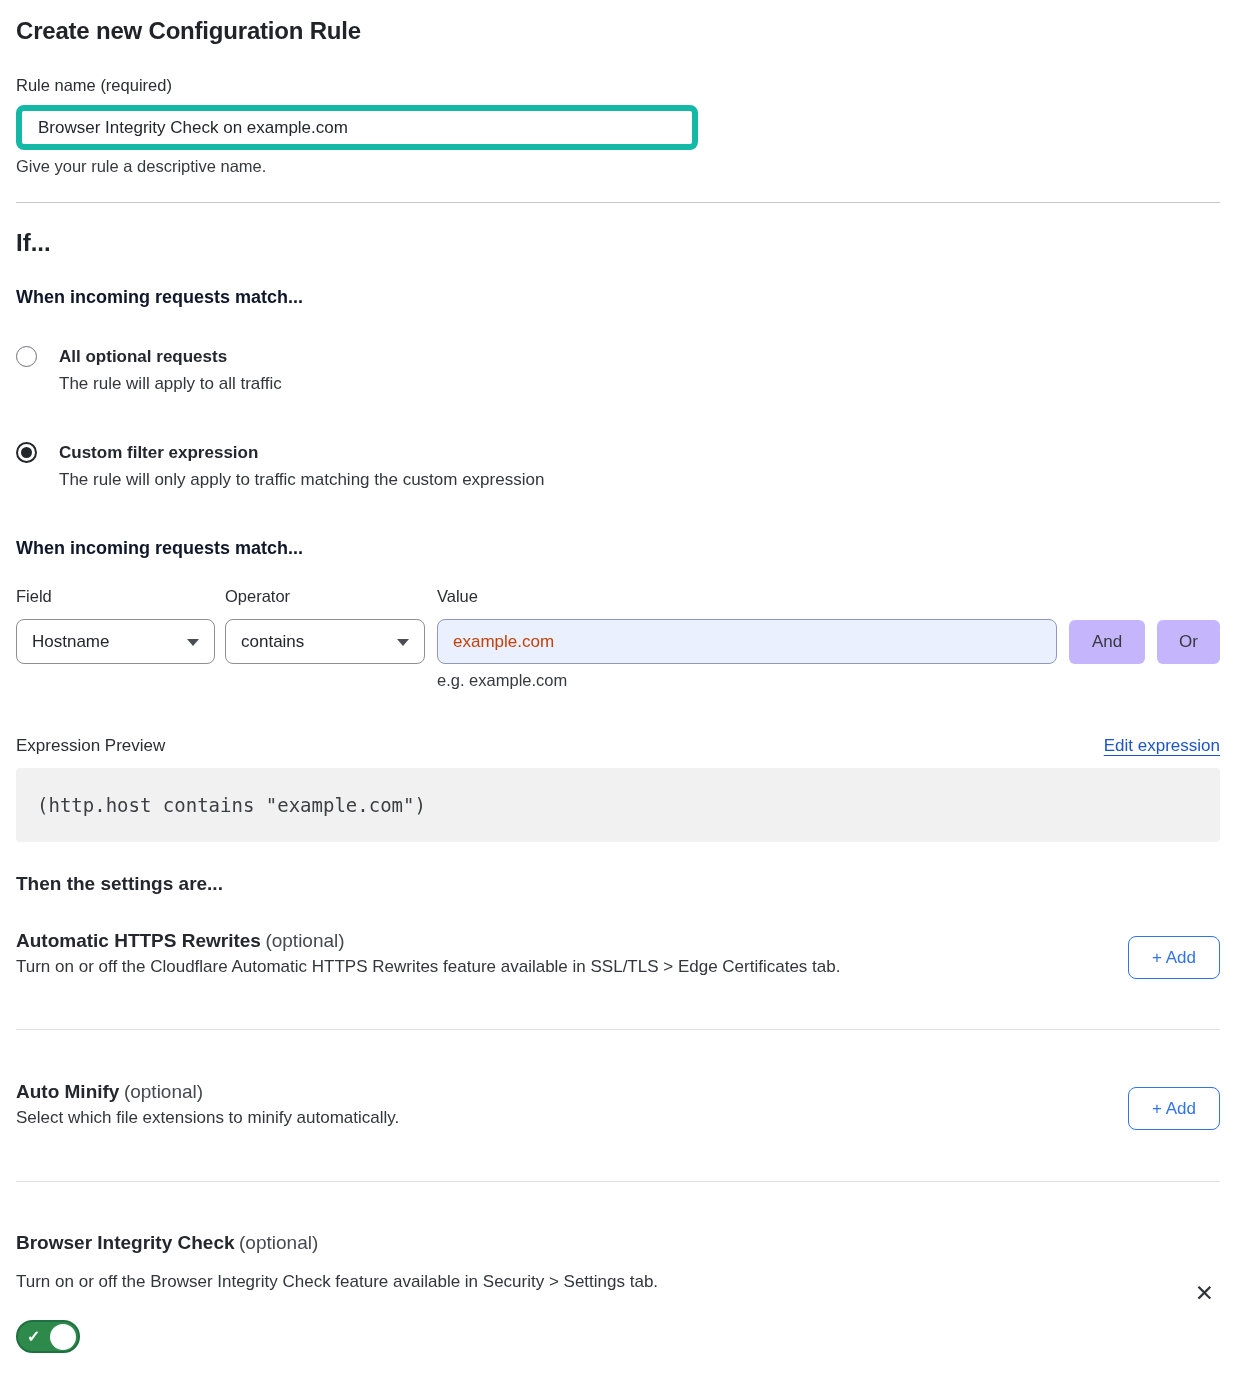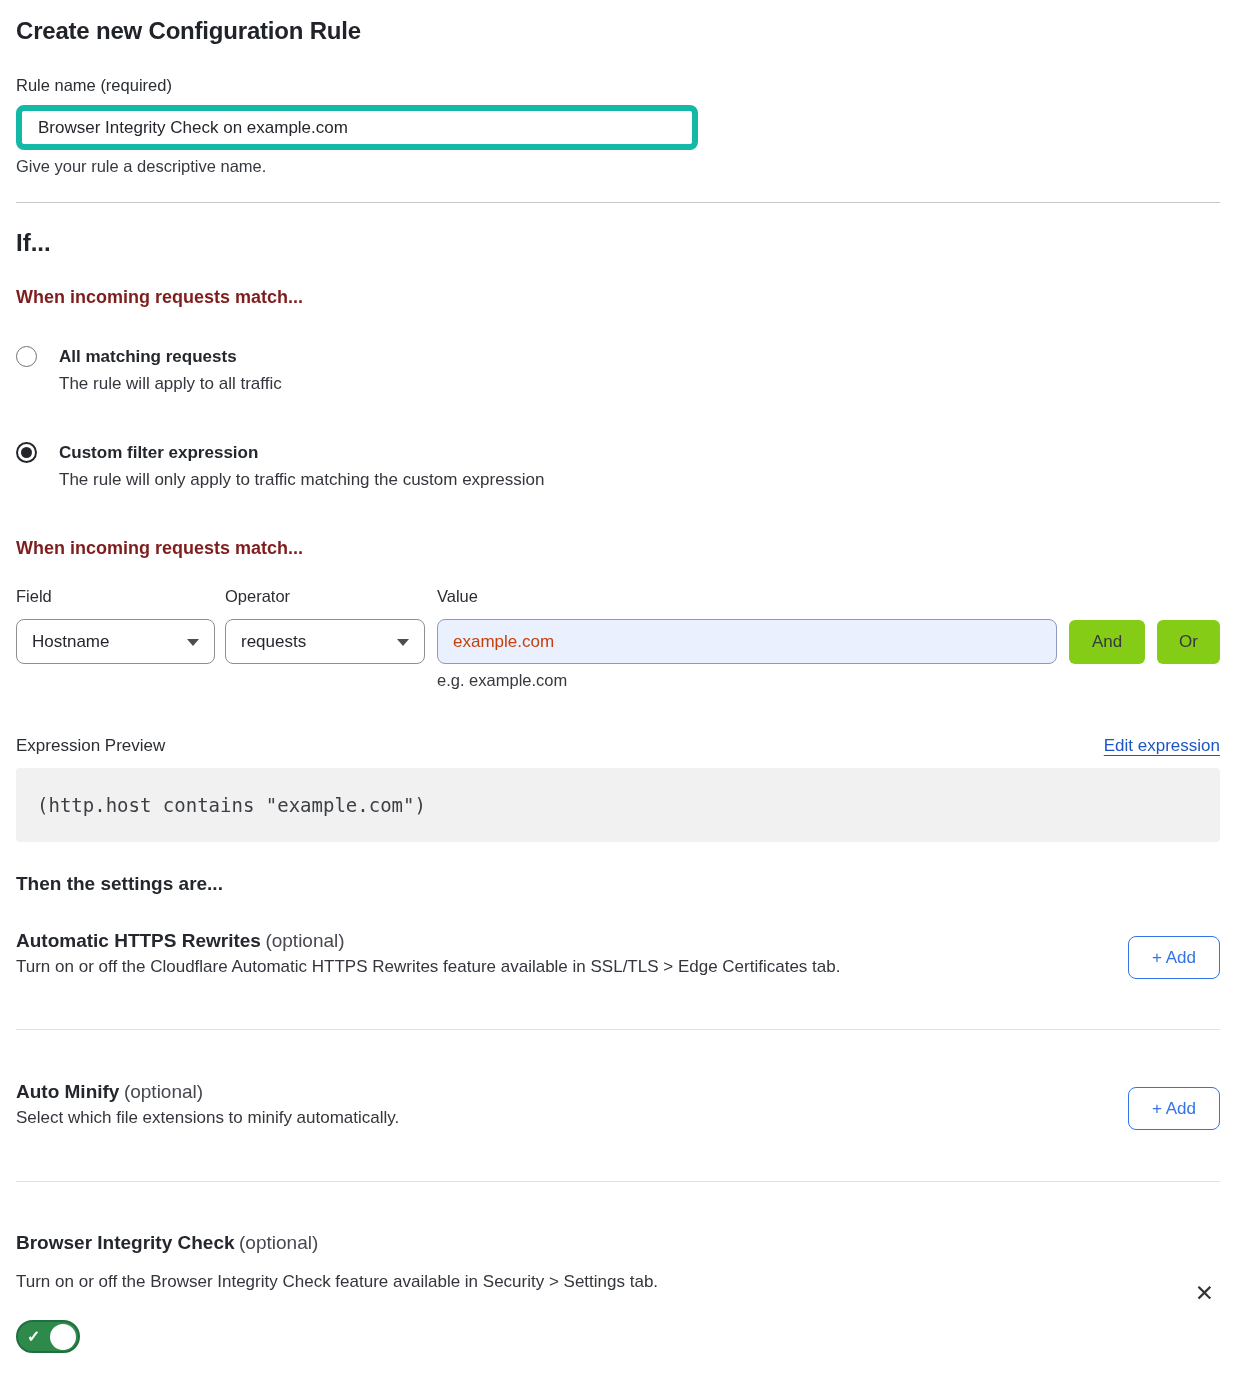--- a/index.html
+++ b/index.html
@@ -20,21 +20,21 @@
     border: 6px solid #14b8a6; border-radius: 8px; padding: 0 16px;
     font-size: 17px; color: #24272d; background: #fff;
     font-family: "Liberation Sans", sans-serif;
   }
   .help-text { margin-top: 7px; font-size: 16.5px; color: #36393f; line-height: 19px; }
 
   .divider-strong { border: none; border-top: 1px solid #c6c6c6; margin: 26px 0 0 0; }
   .divider-light  { border: none; border-top: 1px solid #e2e2e2; margin: 0; }
 
   .if-heading { font-size: 24px; font-weight: 700; margin: 25px 0 0 0; line-height: 29px; color: #202327; }
-  .match-heading { font-size: 18px; font-weight: 700; margin: 30px 0 0 0; line-height: 21px; color: #7f1d1d; }
+  .match-heading { font-size: 18px; font-weight: 700; margin: 30px 0 0 0; line-height: 21px; color: #0f172a; }
   .match-heading.second { margin-top: 48px; }
 
   .radio-option { margin-top: 38px; }
   .radio-option.second { margin-top: 48px; }
   .radio-row { display: flex; align-items: center; gap: 22px; cursor: pointer; }
   .radio {
     width: 21px; height: 21px; border-radius: 50%;
     border: 1.5px solid #6d7078; background: #fff; position: relative; flex: none;
   }
   .radio.selected { border: 2px solid #23262b; }
@@ -60,21 +60,21 @@
     border-top: 7px solid #4a4d52; margin-top: 2px;
   }
   .value-input {
     margin-left: 12px; width: 620px; height: 45px;
     background: #eaf0fd; border: 1px solid #8e99bb; border-radius: 8px;
     padding: 0 15px; font-size: 17px; color: #c2410c;
     font-family: "Liberation Sans", sans-serif;
   }
   .gray-btn {
     margin-left: 12px; height: 44px; border: none; border-radius: 6px;
-    background: #84cc16; color: #36393f; font-size: 17px; cursor: pointer;
+    background: #c4b5fd; color: #36393f; font-size: 17px; cursor: pointer;
     font-family: "Liberation Sans", sans-serif;
   }
   .gray-btn.and { width: 76px; }
   .gray-btn.or { width: 63px; }
   .value-help { margin: 7px 0 0 421px; font-size: 16.5px; color: #36393f; line-height: 19px; }
 
   .preview-row { display: flex; justify-content: space-between; align-items: baseline; margin-top: 46px; }
   .preview-label { font-size: 17px; color: #2b2e33; }
   .edit-link { font-size: 17px; color: #1d55c4; text-decoration: underline; text-underline-offset: 4px; cursor: pointer; }
   .code-block {
@@ -128,21 +128,21 @@
   <div class="help-text">Give your rule a descriptive name.</div>
 
   <hr class="divider-strong">
 
   <h2 class="if-heading">If...</h2>
   <h3 class="match-heading">When incoming requests match...</h3>
 
   <div class="radio-option">
     <div class="radio-row">
       <span class="radio"></span>
-      <span class="radio-label">All matching requests</span>
+      <span class="radio-label">All optional requests</span>
     </div>
     <div class="radio-desc">The rule will apply to all traffic</div>
   </div>
 
   <div class="radio-option second">
     <div class="radio-row">
       <span class="radio selected"></span>
       <span class="radio-label">Custom filter expression</span>
     </div>
     <div class="radio-desc">The rule will only apply to traffic matching the custom expression</div>
@@ -155,21 +155,21 @@
     <span class="lbl-operator">Operator</span>
     <span>Value</span>
   </div>
 
   <div class="builder-row">
     <div class="select-box">
       <span>Hostname</span>
       <span class="caret-down"></span>
     </div>
     <div class="select-box operator">
-      <span>requests</span>
+      <span>contains</span>
       <span class="caret-down"></span>
     </div>
     <input class="value-input" type="text" value="example.com" style="">
     <button class="gray-btn and">And</button>
     <button class="gray-btn or">Or</button>
   </div>
   <div class="value-help">e.g. example.com</div>
 
   <div class="preview-row">
     <span class="preview-label">Expression Preview</span>

